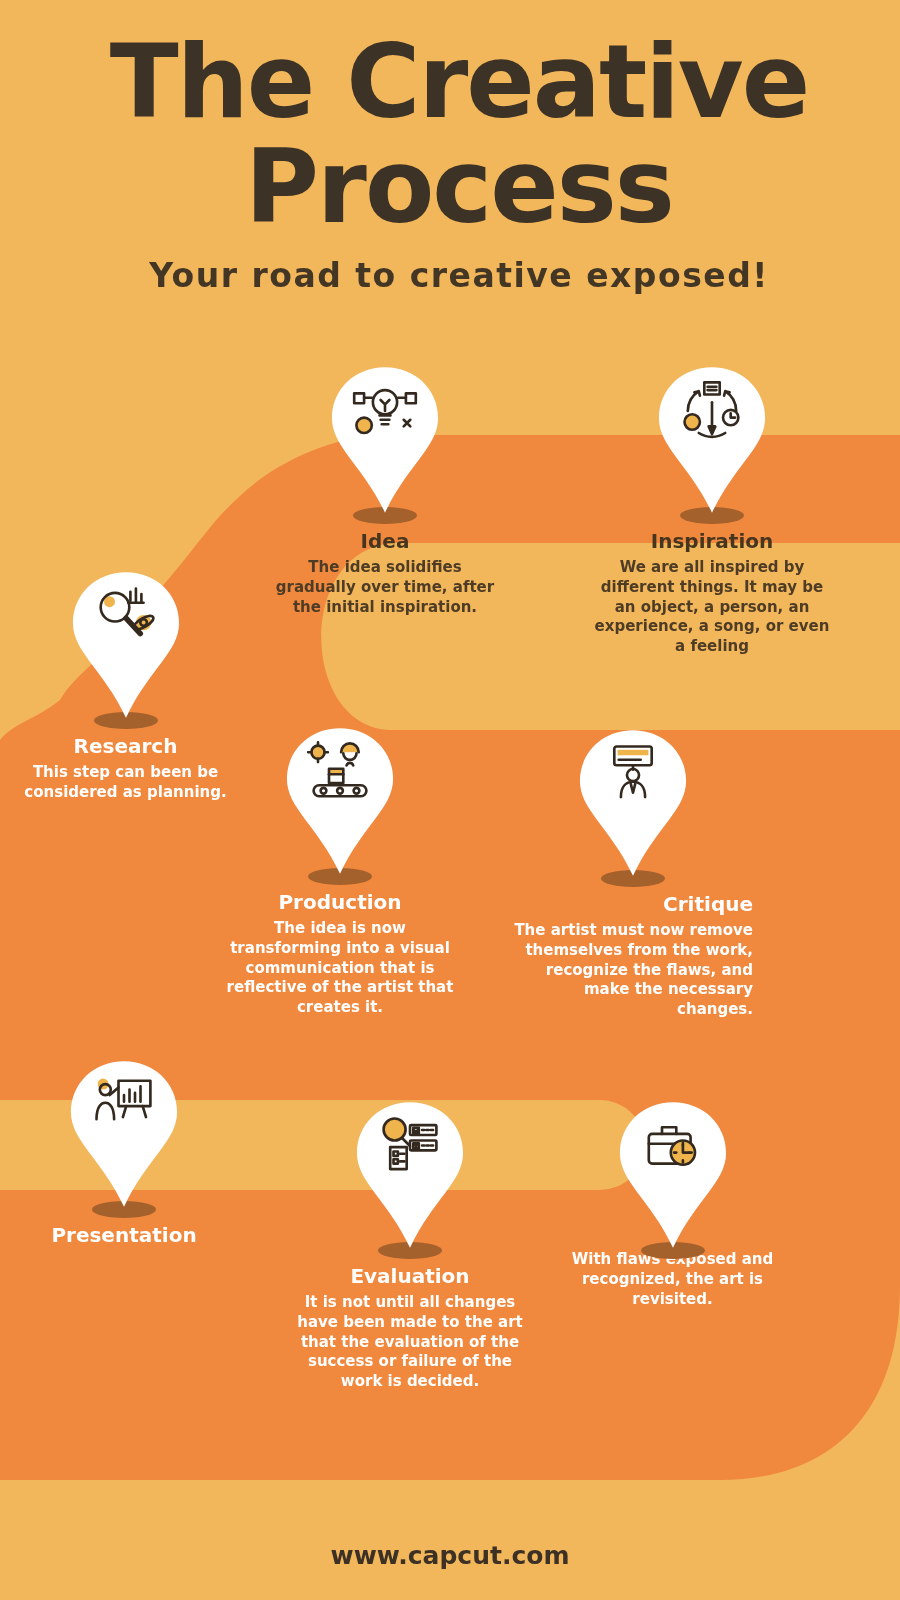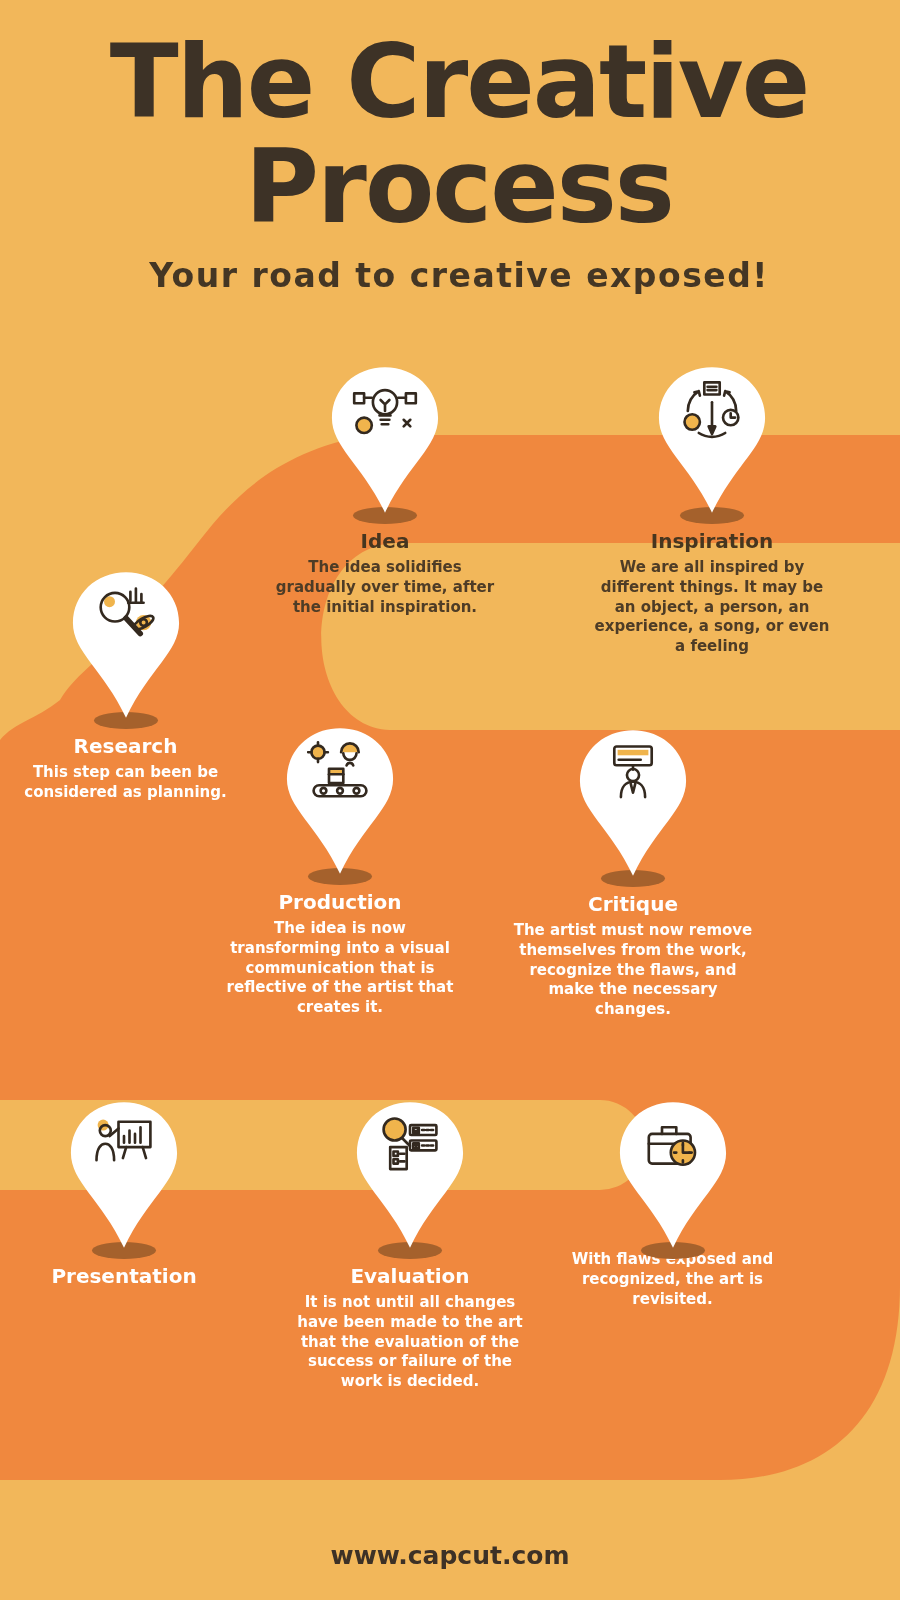--- a/index.html
+++ b/index.html
@@ -35,22 +35,22 @@
   .step-desc  { margin:0; font-size:15px; line-height:1.32;font-weight:bold; }
   .step.dark  .step-title { color:#47361F; }
   .step.dark  .step-desc  { color:#4E3C26; }
   .step.light .step-title { color:#FFFFFF; }
   .step.light .step-desc  { color:#FFFFFF; }
 
   #step-idea         { left:270px;  top:365px;  width:230px; }
   #step-inspiration  { left:592px;  top:365px;  width:240px; }
   #step-research     { left:18px;   top:570px;  width:215px; }
   #step-production   { left:224px;  top:726px;  width:232px; }
-  #step-critique     { left:513px;  top:728px;  width:240px; }
-  #step-presentation { left:4px;    top:1100px; width:240px; }
+  #step-critique     { left:513px;  top:728px;  width:240px;text-align:right; }
+  #step-presentation { left:4px;    top:1059px; width:240px; }
   #step-evaluation   { left:286px;  top:1100px; width:248px; }
   #step-rework       { left:550px;  top:1100px; width:245px; }
 
   .footer {
     position:absolute; top:1512px; left:0; width:100%; text-align:center;
     font-size:25px; font-weight:bold; color:#3D3126; z-index:3;margin-top:29px;
   }
 
   .ico { stroke:#33291F; stroke-width:2.4; fill:none; stroke-linecap:round; stroke-linejoin:round; }
 </style>

